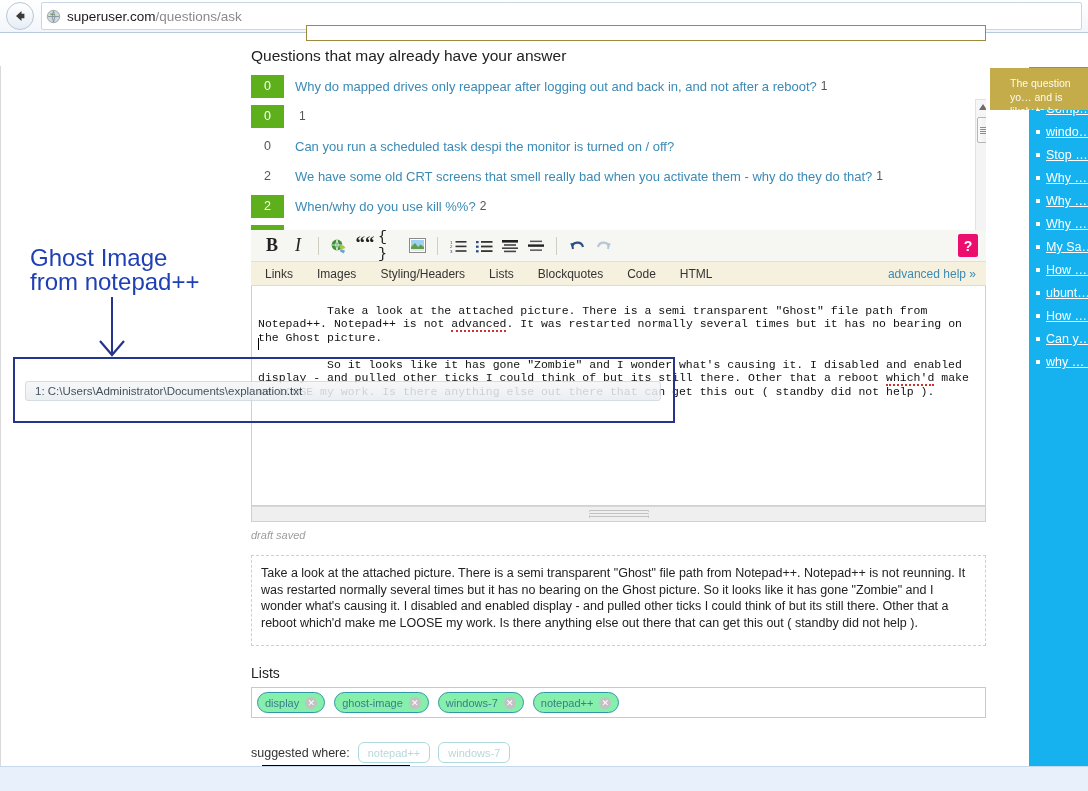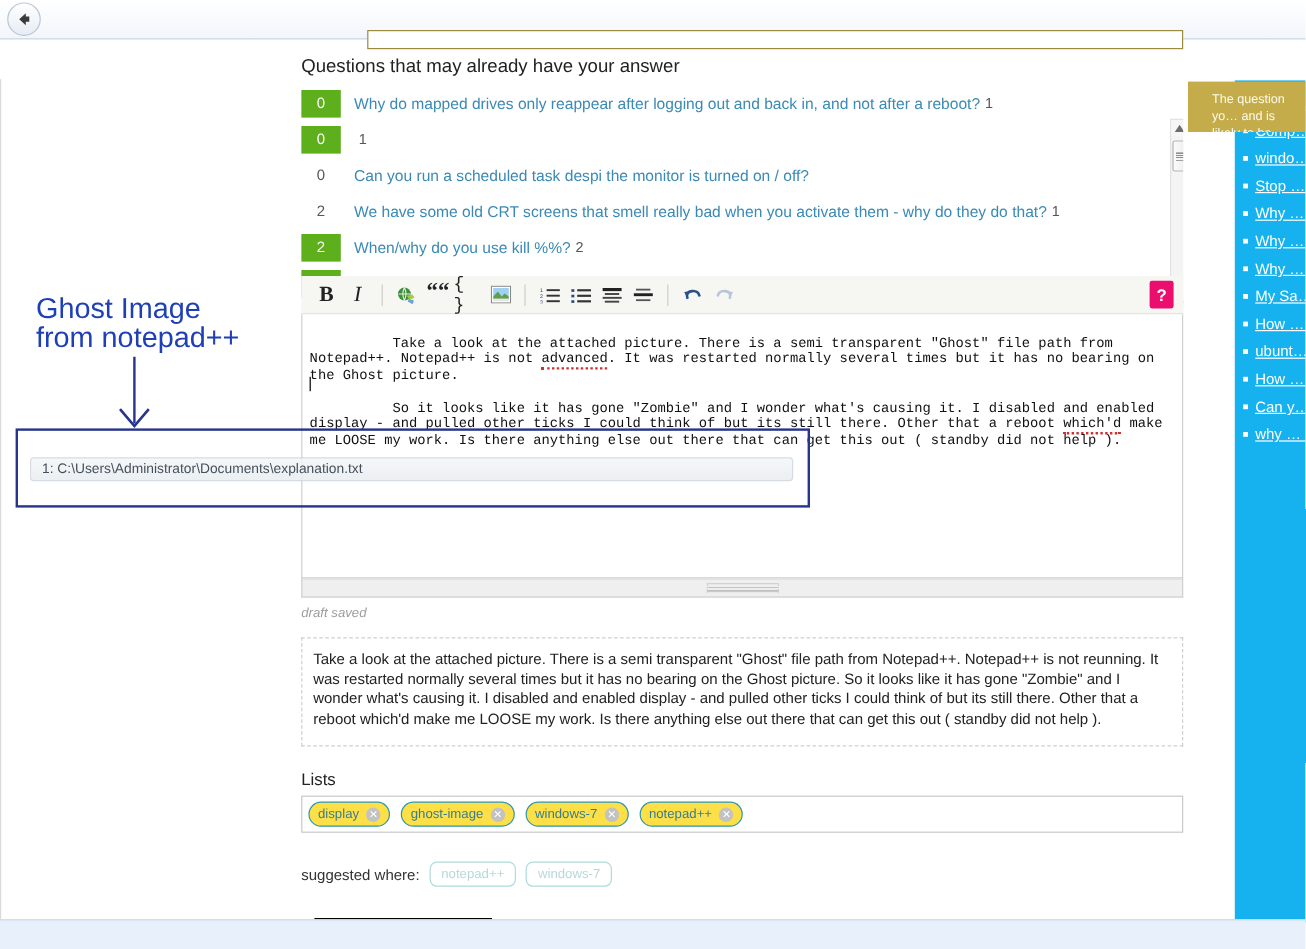--- a/index.html
+++ b/index.html
@@ -180,21 +180,21 @@
   
   #tags-heading { margin-top: 19px; font-size: 14px; color: #222; }
   #tags-field {
     margin-top: 6px; height: 31px; border: 1px solid #c9c9c9;
     background: #fff; display: flex; align-items: center; padding: 0 5px; gap: 9px;
   }
   .tag-chip {
     display: flex; align-items: center; gap: 6px;
     height: 21px; padding: 0 7px;
     border: 1px solid #2f97a8; border-radius: 11px;
-    background: #fde047; color: #3a7d8c; font-size: 11px; cursor: pointer;
+    background: #86efac; color: #3a7d8c; font-size: 11px; cursor: pointer;
   }
   .tag-x {
     width: 12px; height: 12px; border-radius: 50%;
     background: #c2c2c2; color: #ffffff;
     font-size: 9px; line-height: 12px; text-align: center; cursor: pointer;
   }
   #suggested-row {
     margin-top: 24px; display: flex; align-items: center; gap: 8px;
     font-size: 12.5px; color: #333;
   }
@@ -283,20 +283,31 @@
 </style>
 </head>
 <body>
 
 <div id="browser-chrome">
   <div id="back-button">
     <svg width="16" height="16" viewBox="0 0 16 16">
       <path d="M9.5 3 L4 8 L9.5 13 L9.5 10.2 L12.4 10.2 L12.4 5.8 L9.5 5.8 Z" fill="#3a3a3a"></path>
     </svg>
   </div>
+  <div id="addressbar">
+    <span id="site-favicon">
+      <svg width="15" height="15" viewBox="0 0 16 16">
+        <circle cx="8" cy="8" r="6.6" fill="#cfd8dd" stroke="#9aa6ad" stroke-width="1"></circle>
+        <path d="M2 8 H14 M8 2 Q11 8 8 14 Q5 8 8 2" fill="none" stroke="#7f8f96" stroke-width="0.9"></path>
+        <path d="M4 5 Q7 4 9 6 Q7 7 5 6 Z" fill="#6f9e54"></path>
+      </svg>
+    </span>
+    <span class="url-host">superuser.com</span>
+      <span class="url-path">/questions/ask</span>
+  </div>
 </div>
 
 <div id="page-area">
 
   <div id="left-white-panel"></div>
   <div id="left-edge-line"></div>
 
   <div id="title-input"></div>
 
   <div id="main-col">
@@ -423,20 +434,31 @@
         <div class="tb-btn">
           <svg width="19" height="16" viewBox="0 0 19 16">
             <path d="M14 11 Q16 5 10 4.6 Q5 4.3 4 9" fill="none" stroke="#b8c6d8" stroke-width="2.1"></path>
             <path d="M16.8 5.4 L11.4 4.6 L14.8 9.6 Z" fill="#b8c6d8"></path>
           </svg>
         </div>
 
         <div id="help-button">?</div>
       </div>
 
+      <div id="helpbar">
+
+        <span class="helpbar-item">Links</span>
+          <span class="helpbar-item">Images</span>
+          <span class="helpbar-item">Styling/Headers</span>
+          <span class="helpbar-item">Lists</span>
+          <span class="helpbar-item">Blockquotes</span>
+          <span class="helpbar-item">Code</span>
+          <span class="helpbar-item">HTML</span>
+          <span id="advanced-help">advanced help »</span>
+      </div>
 
       <div id="textarea-box">
         <div id="textarea-text">
           <span>Take a look at the attached picture. There is a semi transparent "Ghost" file path from Notepad++. Notepad++ is not </span><span class="sp">advanced</span><span>. It was restarted normally several times but it has no bearing on the Ghost picture.</span><br>
           <span>So it looks like it has gone "Zombie" and I wonder what's causing it. I disabled and enabled display - and pulled other ticks I could think of but its still there. Other that a reboot </span><span class="sp">which'd</span><span> make me LOOSE my work. Is there anything else out there that can get this out ( standby did not help ).</span>
         </div>
         <div id="ta-caret"></div>
       </div>
       <div id="ta-footer">
         <div id="ta-grip"></div>

